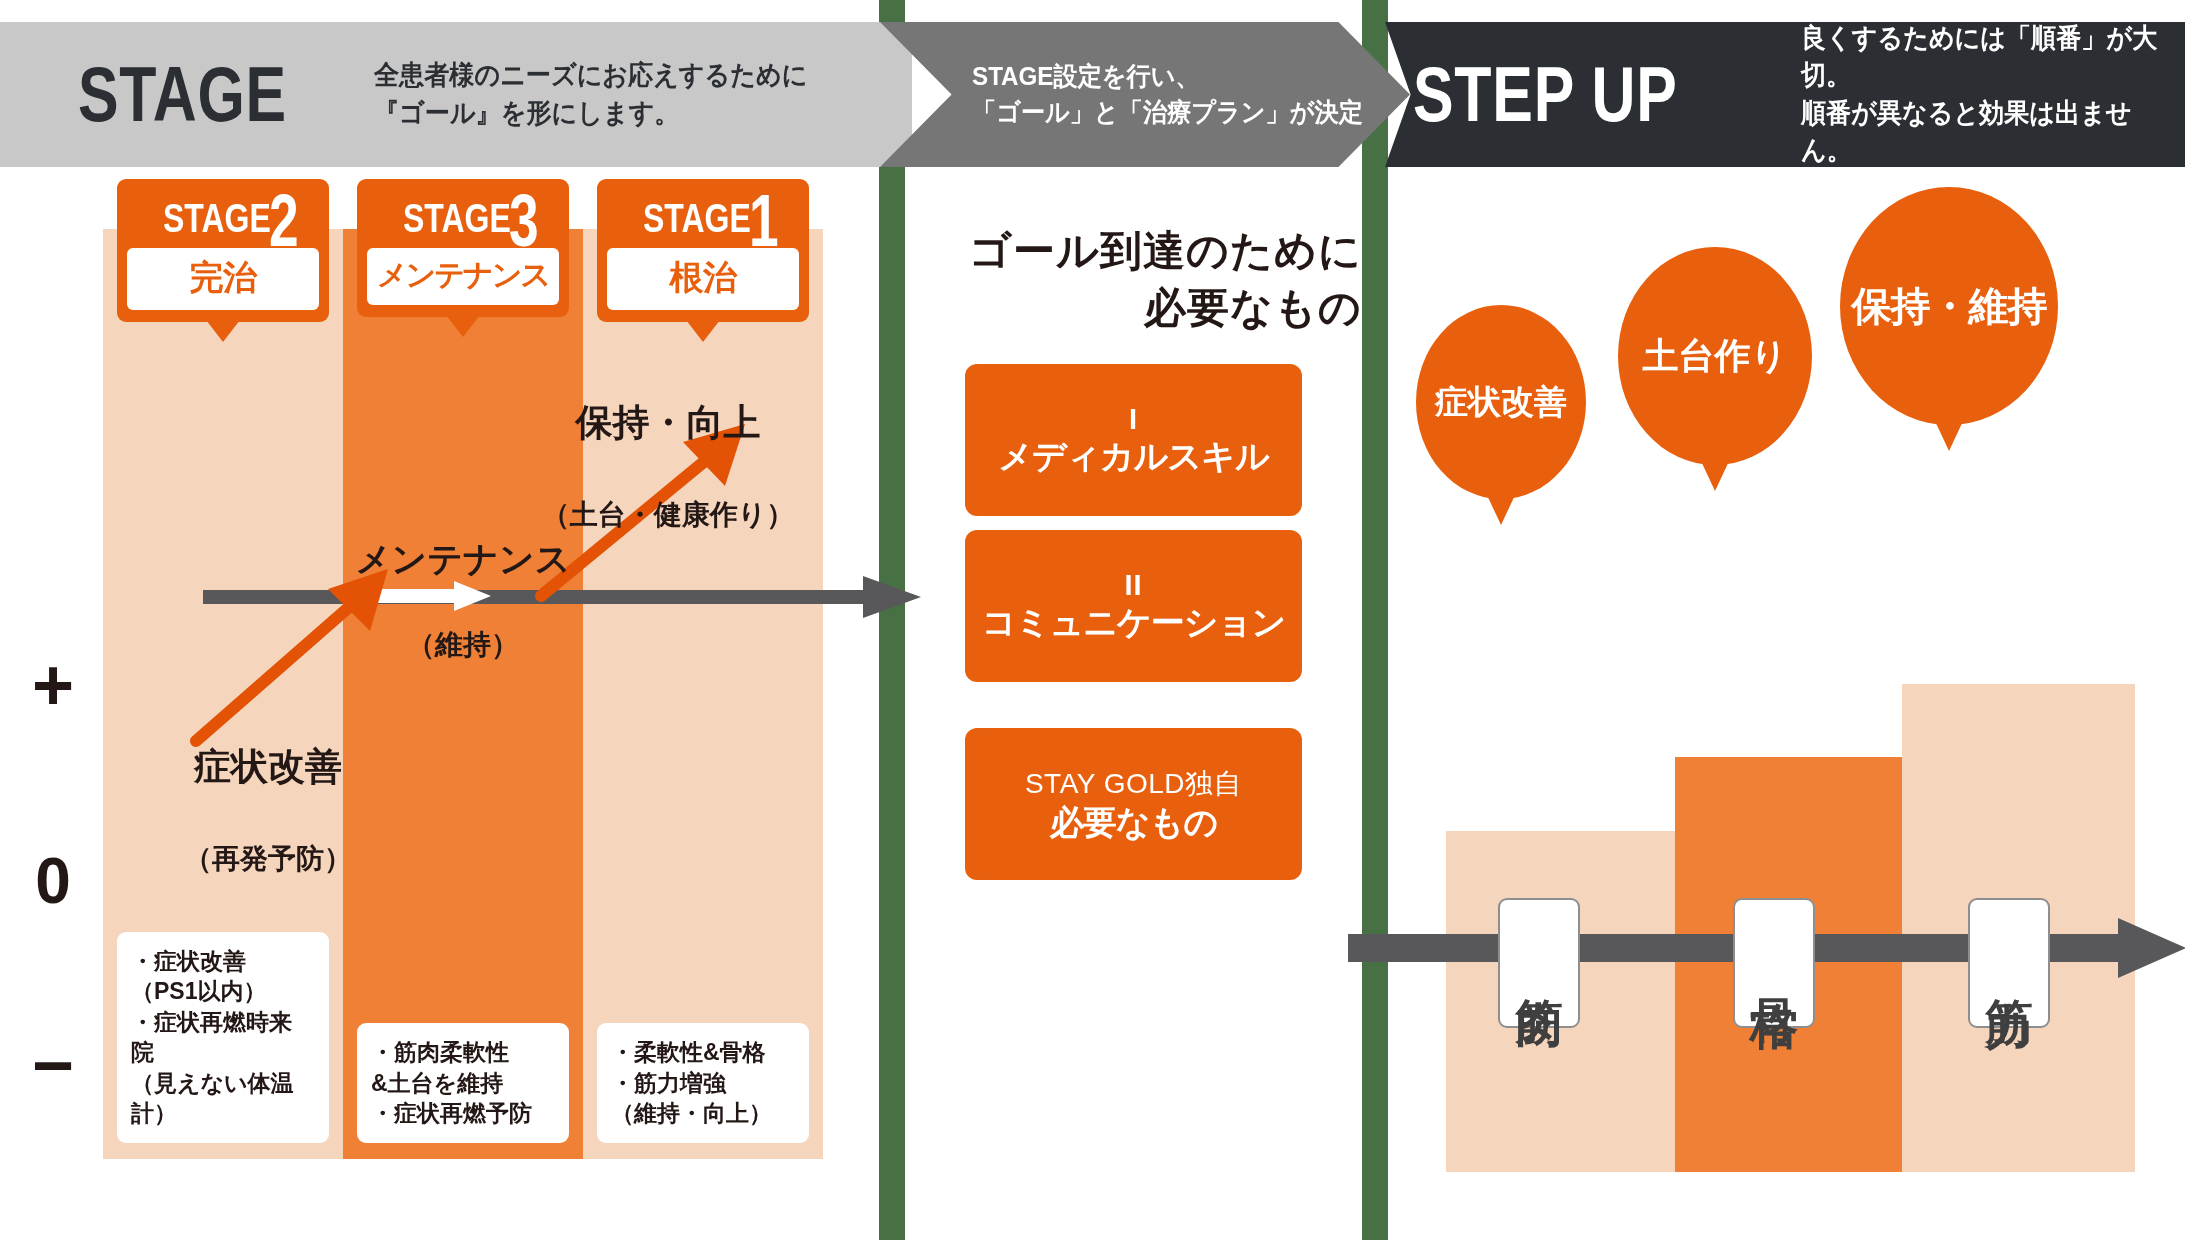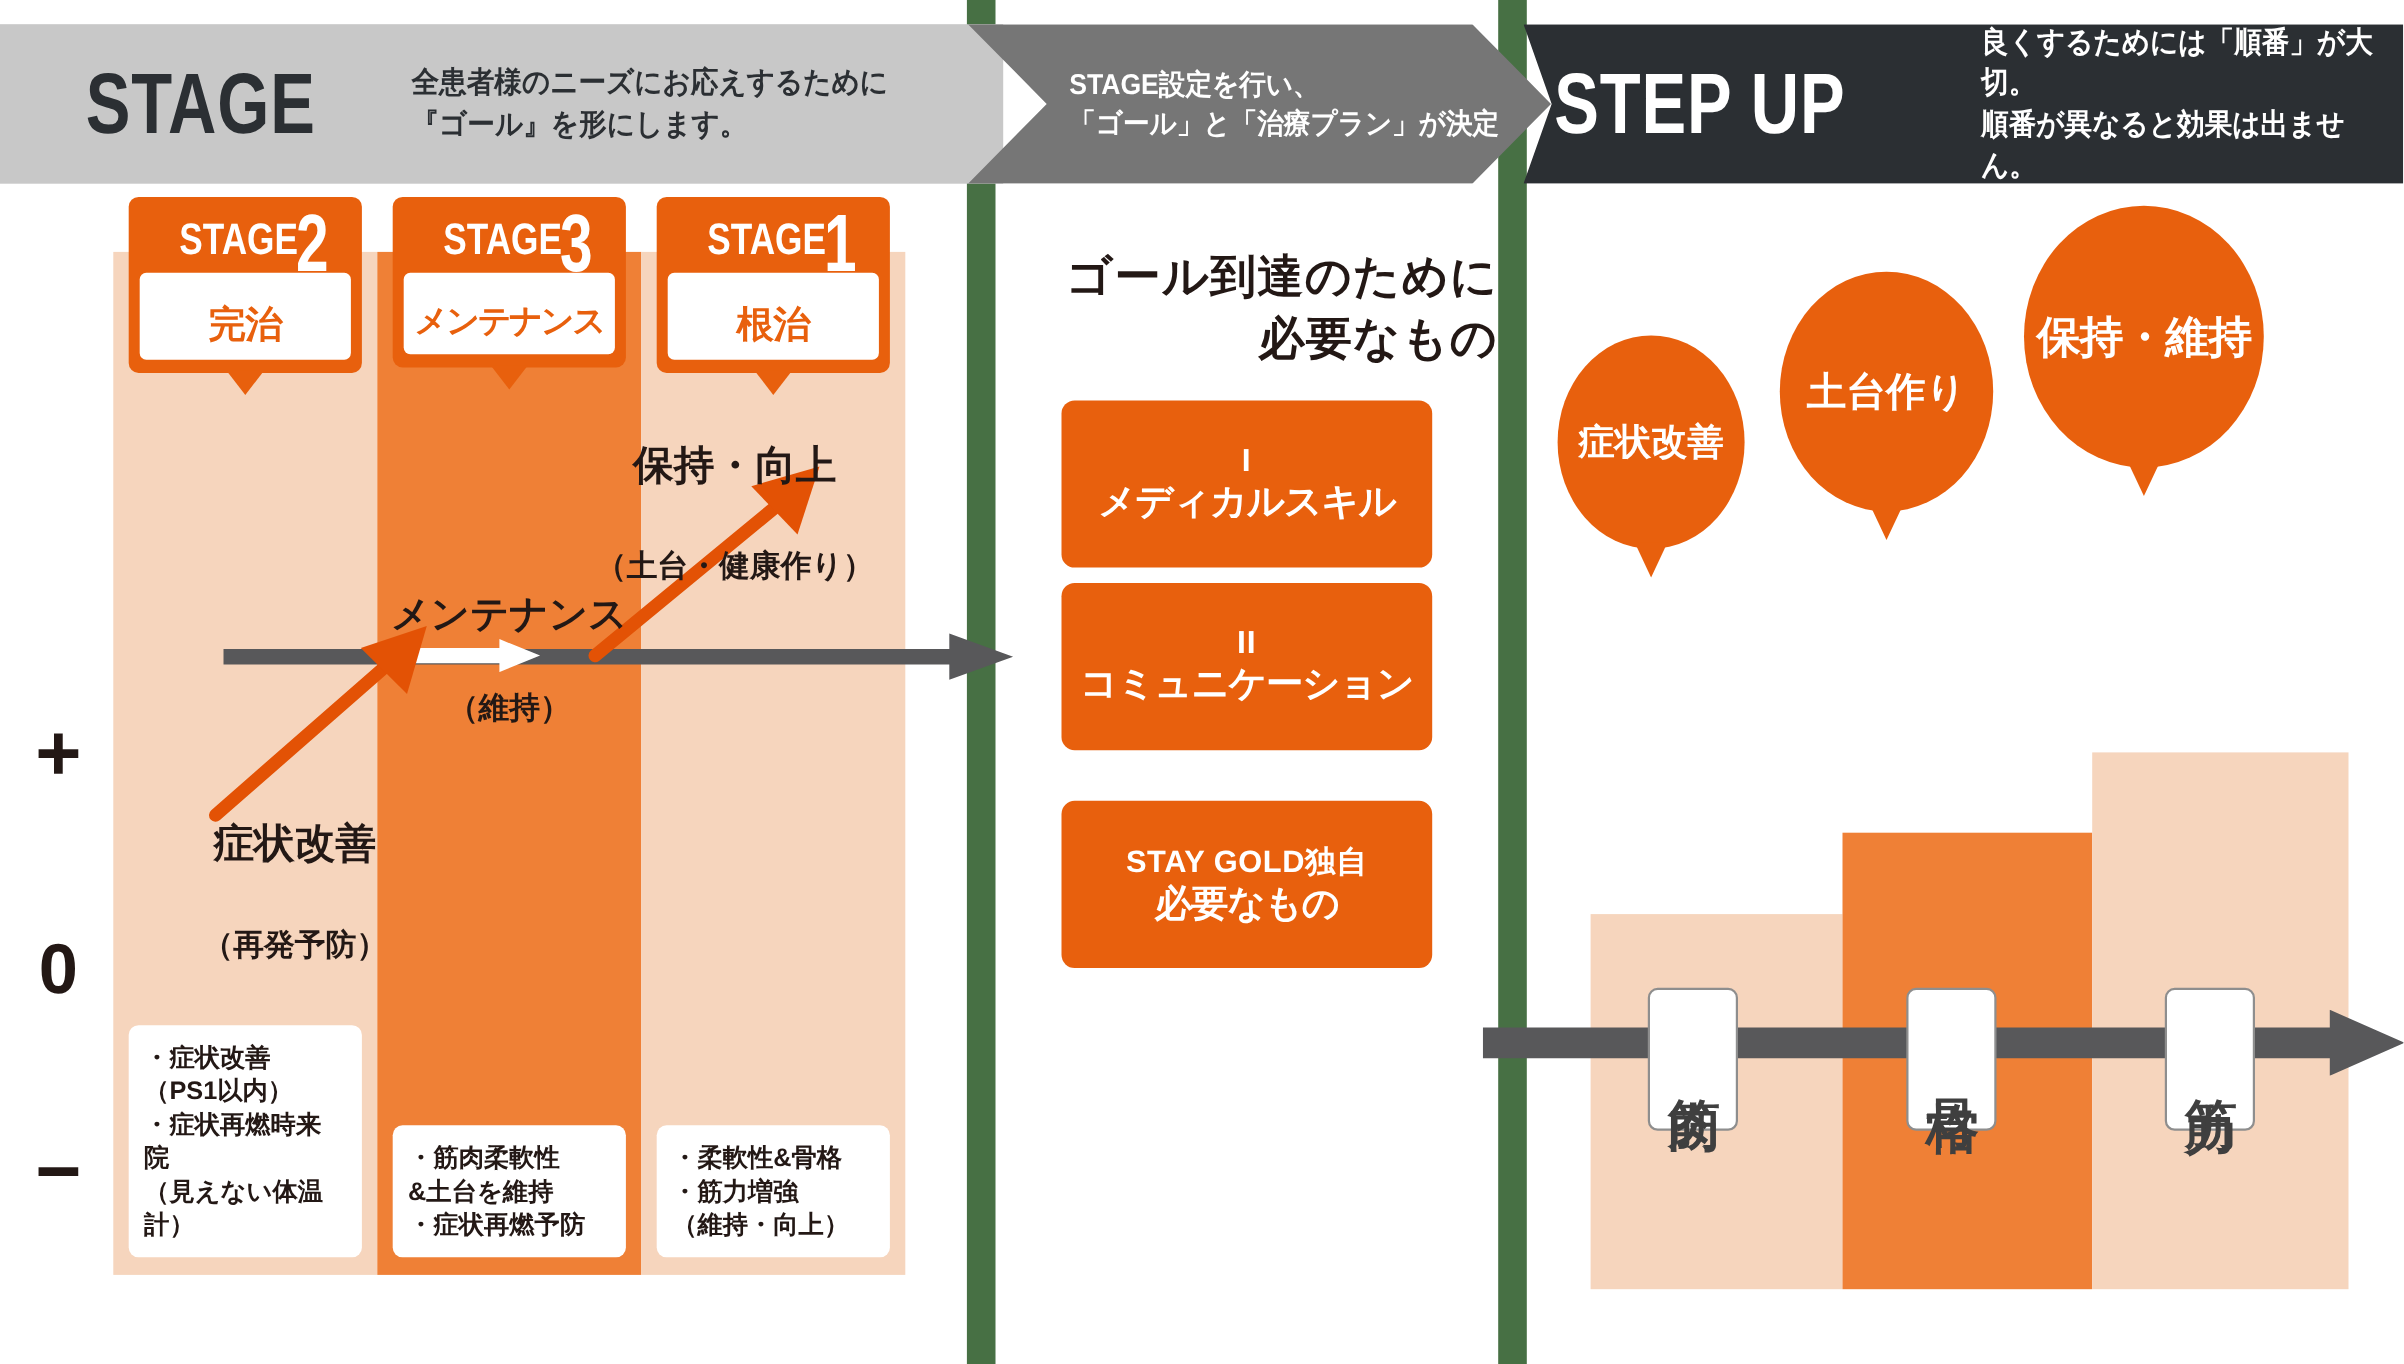--- a/index.html
+++ b/index.html
@@ -79,21 +79,21 @@
   }
   .badge-num {
     font-family: "Liberation Sans Narrow", "Liberation Sans", sans-serif;
     font-weight: 700; font-size: 74px; color: #ffffff; line-height: 0.72;
     transform: scaleX(0.72); transform-origin: left bottom; margin-left: -2px;
     position: relative; top: 6px;
   }
   .badge-inner {
     margin-top: 7px; background: #ffffff; border-radius: 6px;
     color: #e8600d; font-weight: 700; text-align: center;
-    padding: 24px 2px 9px; font-size: 34px; letter-spacing: -0.5px; white-space: nowrap;
+    padding: 7px 2px 9px; font-size: 34px; letter-spacing: -0.5px; white-space: nowrap;
   }
   .badge-inner.small { font-size: 30px; letter-spacing: -2px; }
   .badge-tail { position: absolute; left: 50%; transform: translateX(-50%);
                 bottom: -20px; width: 0; height: 0;
                 border-left: 17px solid transparent; border-right: 17px solid transparent;
                 border-top: 22px solid #e8600d; }
 
   
   .chart-label { position: absolute; text-align: center; font-weight: 700; color: #231815;
                  -webkit-text-stroke: 5px #ffffff; paint-order: stroke fill; white-space: pre-line; }
@@ -119,21 +119,21 @@
                   font-weight: 700; font-size: 42px; line-height: 1.35; color: #231815;
                   white-space: pre-line; letter-spacing: 1px; }
   .pill { position: absolute; left: 60px; width: 337px; background: #e8600d;
           border-radius: 12px; color: #ffffff; font-weight: 700; text-align: center;
           display: flex; flex-direction: column; align-items: center; justify-content: center; }
   #pill-1 { top: 197px; height: 152px; }
   #pill-2 { top: 363px; height: 152px; }
   #pill-3 { top: 561px; height: 152px; }
   .pill-num  { font-size: 29px; line-height: 1.1; letter-spacing: 1px; margin-bottom: 2px; }
   .pill-text { font-size: 34px; line-height: 1.1; letter-spacing: -1px; }
-  .pill-sup { font-size: 28px; font-weight: 700; line-height: 1.2; margin-bottom: 4px; letter-spacing: 0.5px; }
+  .pill-sup { font-size: 28px; font-weight: 400; line-height: 1.2; margin-bottom: 4px; letter-spacing: 0.5px; }
 
   
   #right-panel { position: absolute; left: 1388px; top: 167px; width: 797px; height: 1073px; }
   .bar { position: absolute; bottom: 68px; }
   #bar-1 { left: 58px;  width: 229px; height: 341px; background: #f6d5bd; }
   #bar-2 { left: 287px; width: 227px; height: 415px; background: #ef8036; }
   #bar-3 { left: 514px; width: 233px; height: 488px; background: #f6d5bd; }
 
   .bubble { position: absolute; background: #e8600d; border-radius: 50%;
             display: flex; align-items: center; justify-content: center;

